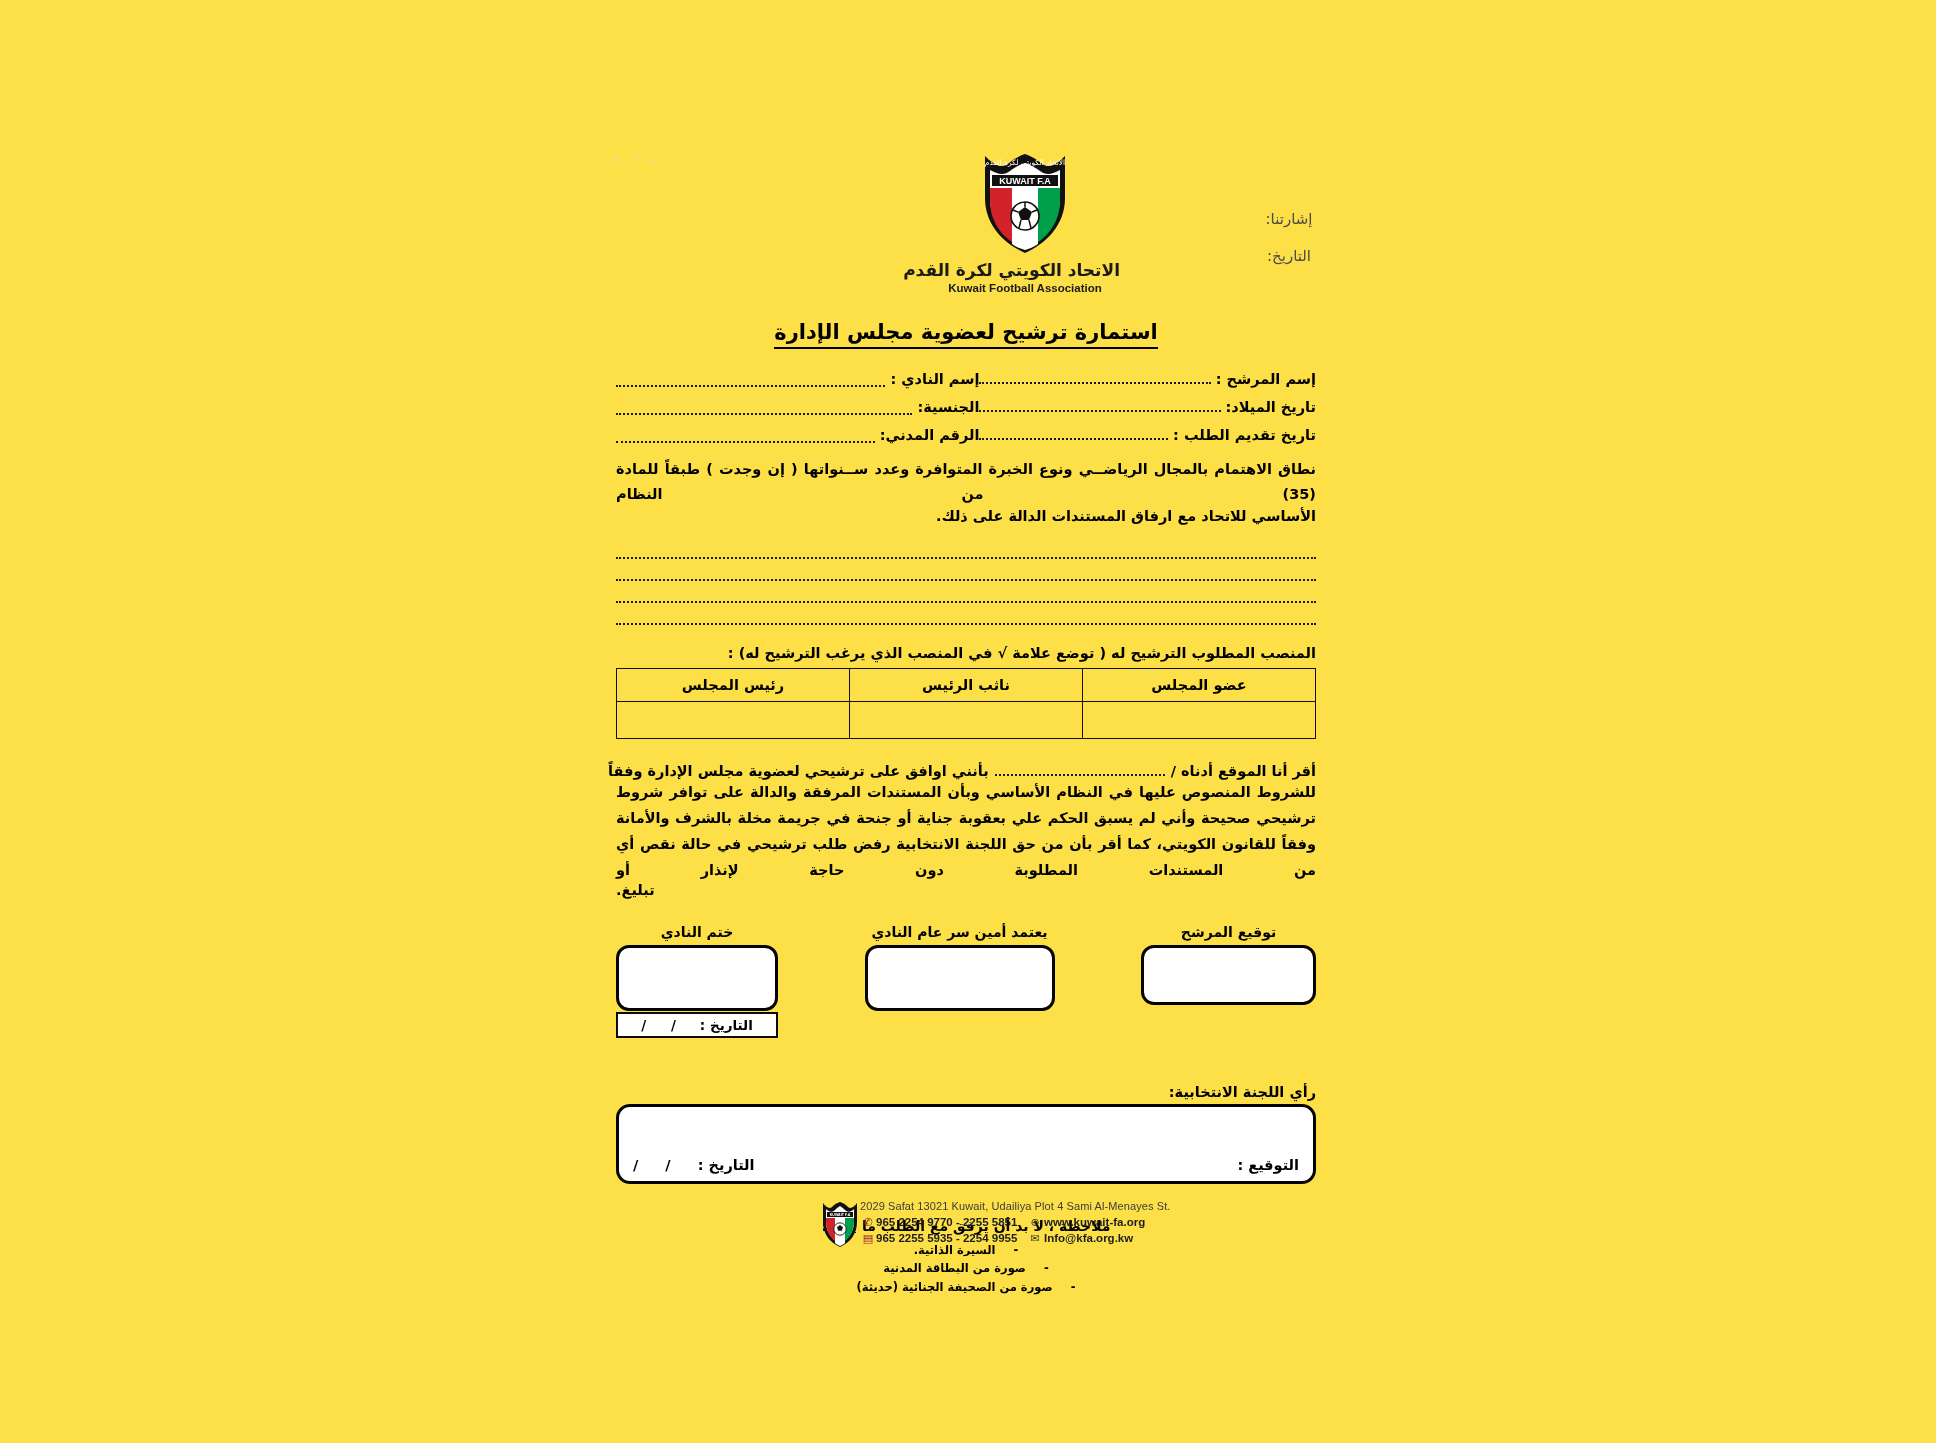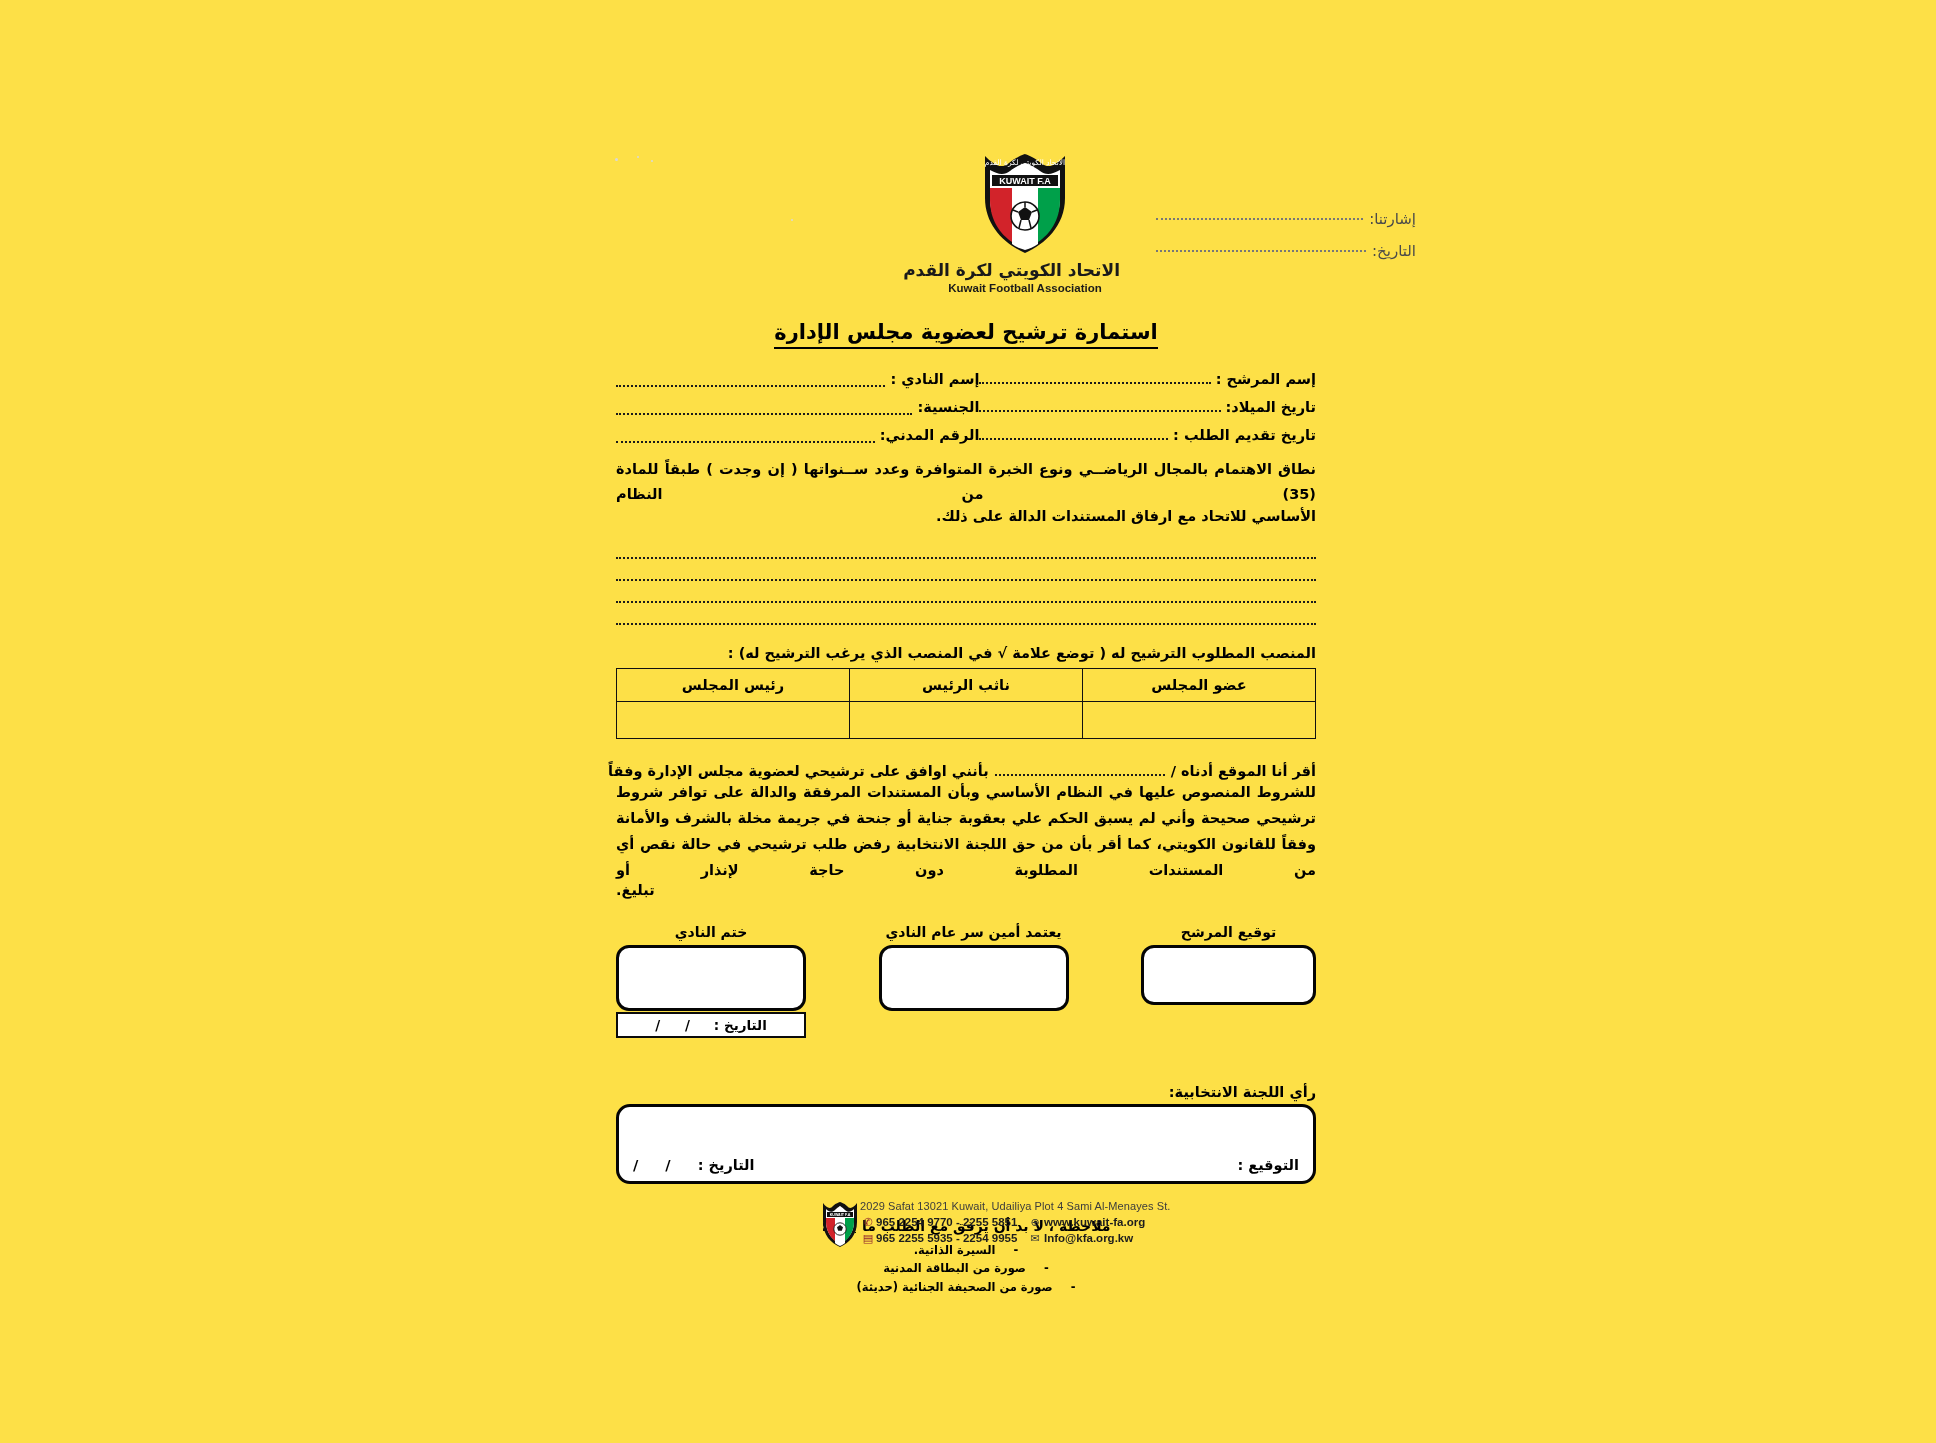--- a/index.html
+++ b/index.html
@@ -80,25 +80,26 @@
   
   .refblock {
     position: absolute;
     right: 520px;
     top: 60px;
     width: 260px;
     direction: rtl;
   }
   .refrow {
     display: flex;
-    align-items: flex-start;
+    align-items: center;
     justify-content: flex-start;
     margin-bottom: 14px;
     font-size: 14px;
     color: #444;
+    flex-direction: column;
   }
   .refrow .lbl {
     font-family: "DejaVu Sans", sans-serif;
     font-size: 15px;
     color: #4a4a4a;
     white-space: nowrap;
     margin-left: 6px;
   }
   .refrow .dots {
     flex: 1;
@@ -243,21 +244,21 @@
   
   .sig-row {
     display: flex;
     justify-content: space-between;
     align-items: flex-start;
     margin-top: 26px;
     direction: rtl;
   }
   .sig-cell { width: 175px; text-align: center; }
   .sig-cell.mid { width: 190px; }
-  .sig-cell.left { width: 190px; }
+  .sig-cell.left { width: 162px; }
 
   .sig-label {
     font-family: "DejaVu Sans", sans-serif;
     font-size: 14px;
     font-weight: 700;
     color: #000;
     margin-bottom: 5px;
     white-space: nowrap;
   }
   .sig-box {

